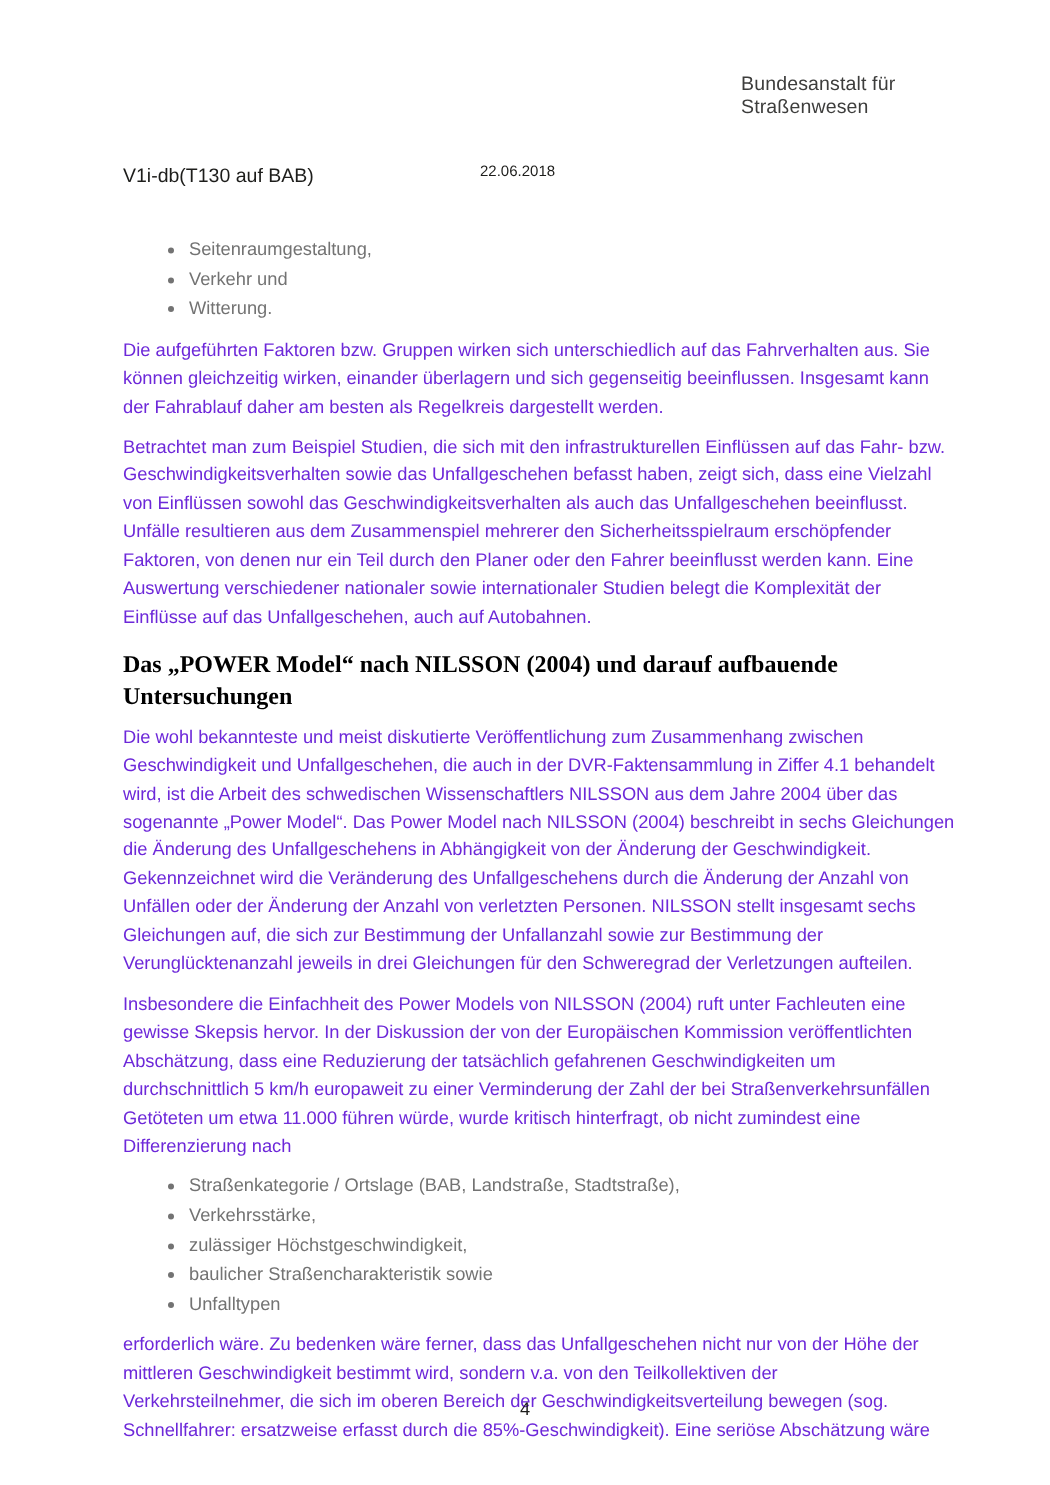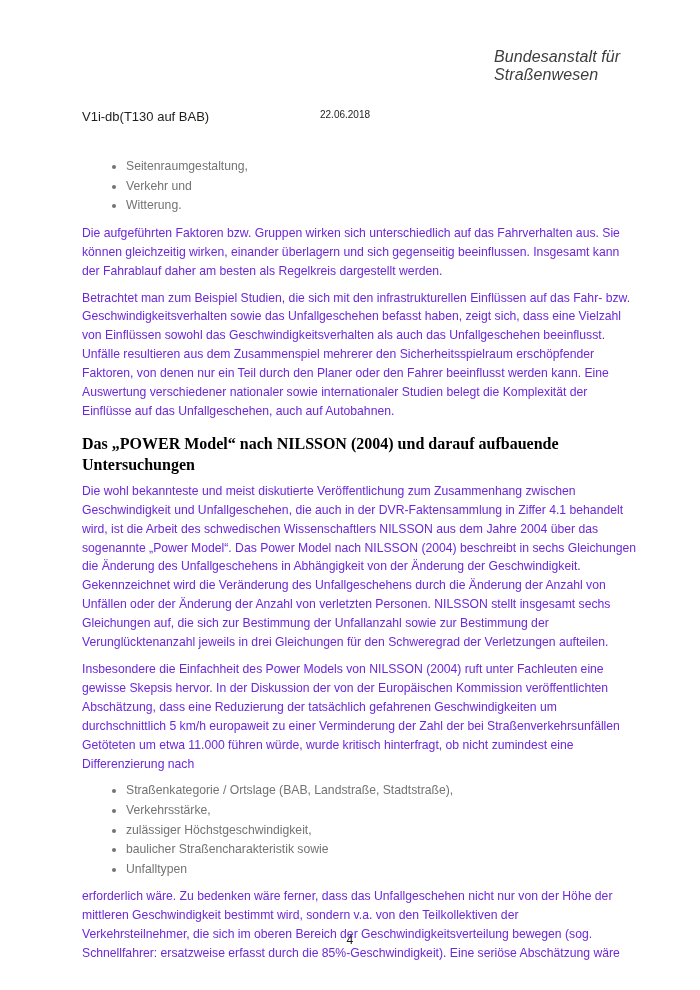--- a/index.html
+++ b/index.html
@@ -29,24 +29,23 @@
   .logo-word {
     font-family: "DejaVu Sans", sans-serif;
     font-weight: bold;
     font-size: 72px;
     line-height: 66px;
     letter-spacing: -4px;
     color: #5eac27;
   }
   .logo-sub {
     margin-top: 2px;
-    font-size: 16px;
+    font-size: 13px;
     letter-spacing: 0.1px;
     color: #3d3d3c;
-    font-style: italic;
   }
   
   .content {
     position: absolute;
     left: 82px; top: 141px;
     width: 572px;
   }
   .para {
     font-size: 12.2px;
     line-height: 18.9px;

